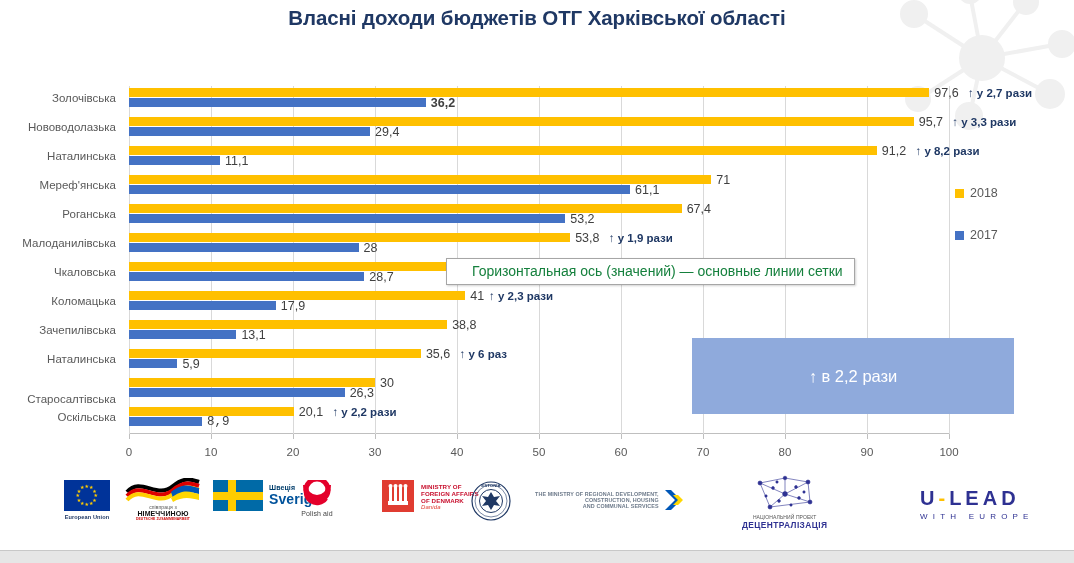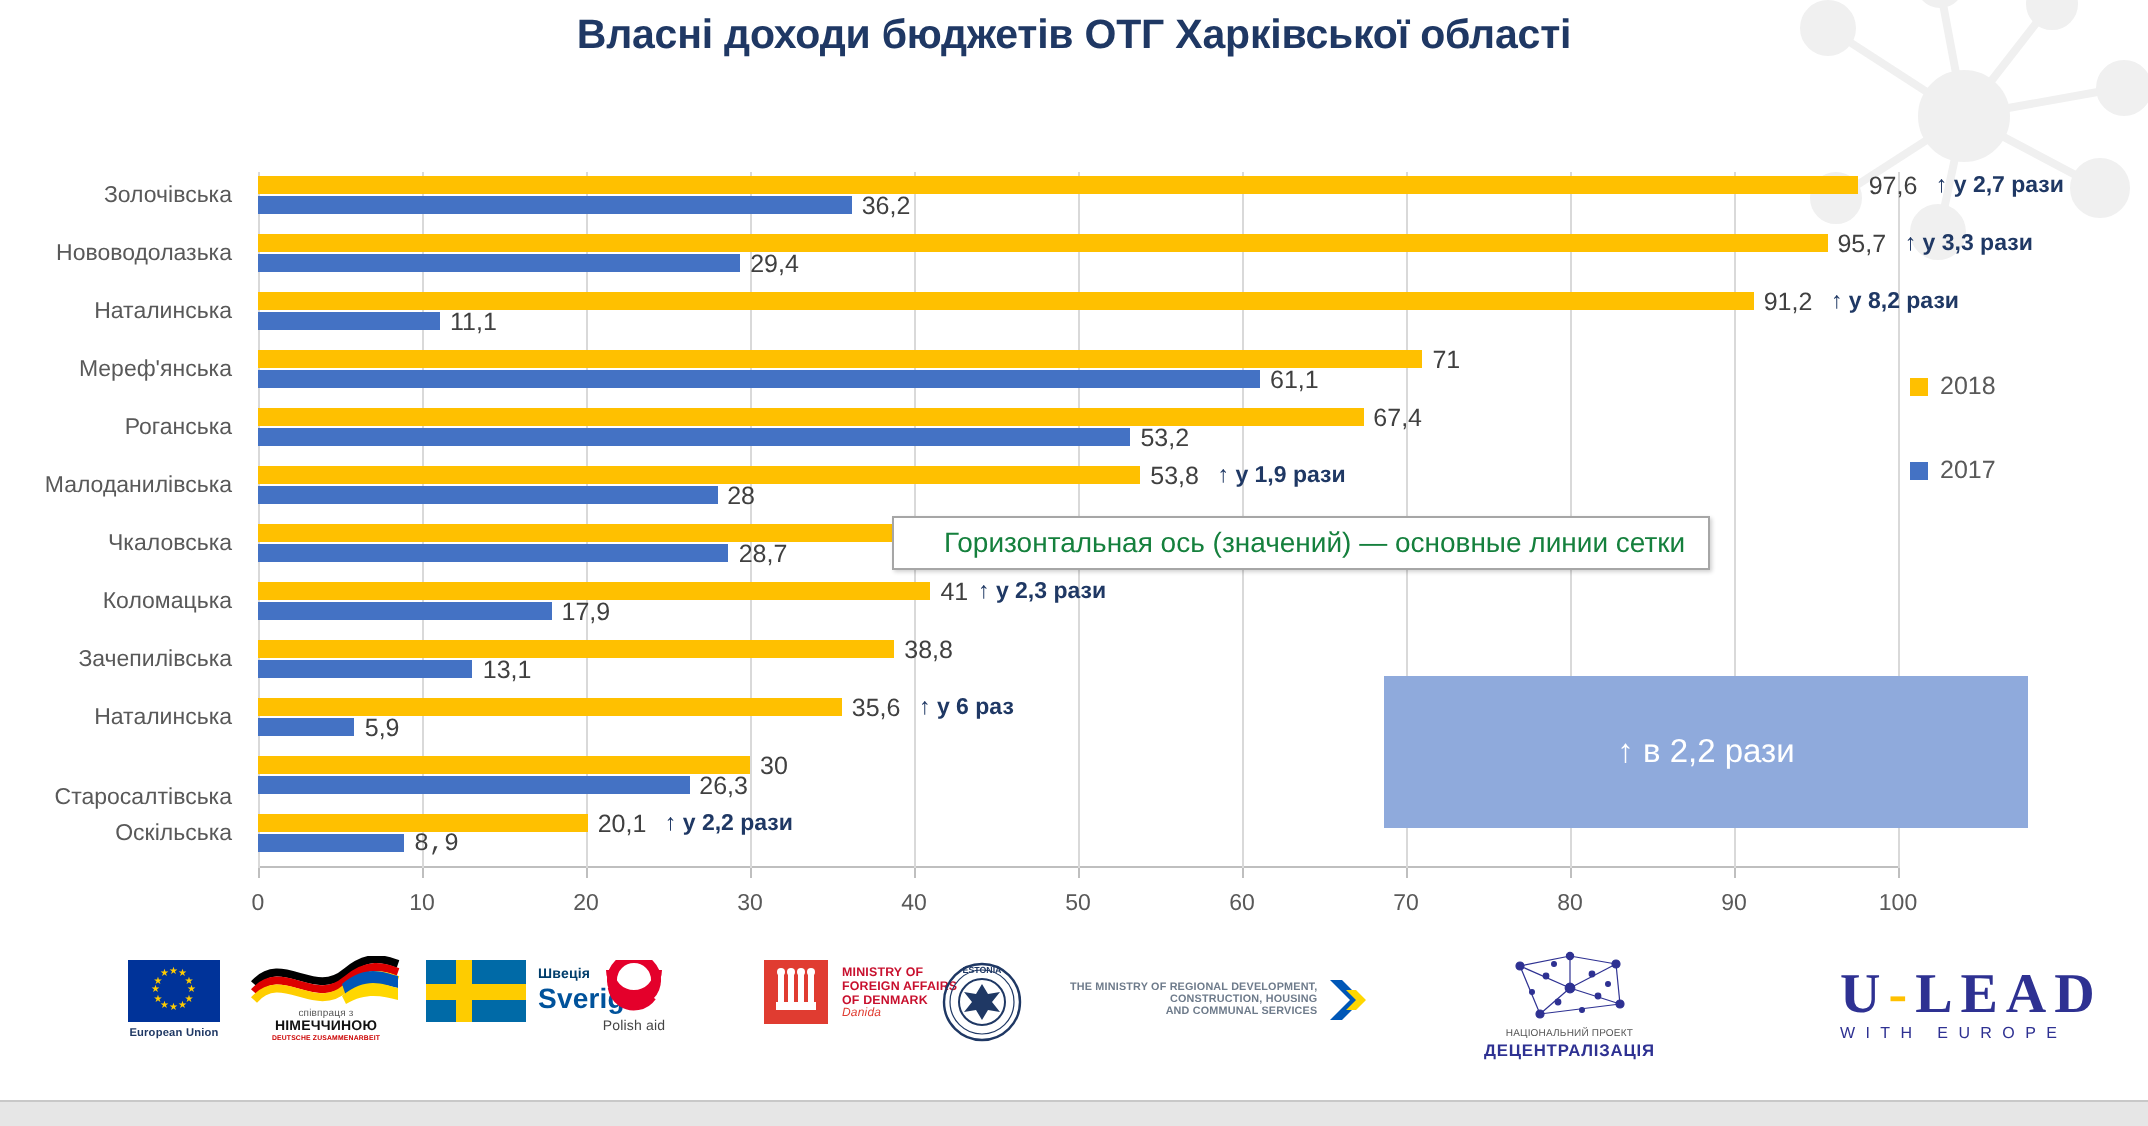--- a/index.html
+++ b/index.html
@@ -302,21 +302,21 @@
       <div class="tick-label" style="left: 656px;">80</div>
       <div class="gridline" style="left: 738px;"></div>
       <div class="tick" style="left: 738px;"></div>
       <div class="tick-label" style="left: 738px;">90</div>
       <div class="gridline" style="left: 820px;"></div>
       <div class="tick" style="left: 820px;"></div>
       <div class="tick-label" style="left: 820px;">100</div>
       <div class="bar y2018" style="left: 0px; top: 2px; width: 800.32px;"></div>
       <div class="bar y2017" style="left: 0px; top: 12px; width: 296.84px;"></div>
       <div class="val" style="left: 805.32px; top: 6.5px;">97,6</div>
-      <div class="val" style="left: 301.84px; top: 16.5px;">36,2</div>
+      <div class="val" style="left: 301.84px; top: 16.5px; font-weight: bold;">36,2</div>
       <div class="growth" style="left: 838.92px; top: 6.5px;">↑ у 2,7 рази</div>
       <div class="bar y2018" style="left: 0px; top: 31px; width: 784.74px;"></div>
       <div class="bar y2017" style="left: 0px; top: 41px; width: 241.08px;"></div>
       <div class="val" style="left: 789.74px; top: 35.5px;">95,7</div>
       <div class="val" style="left: 246.08px; top: 45.5px;">29,4</div>
       <div class="growth" style="left: 823.34px; top: 35.5px;">↑ у 3,3 рази</div>
       <div class="bar y2018" style="left: 0px; top: 60px; width: 747.84px;"></div>
       <div class="bar y2017" style="left: 0px; top: 70px; width: 91.02px;"></div>
       <div class="val" style="left: 752.84px; top: 64.5px;">91,2</div>
       <div class="val" style="left: 96.02px; top: 74.5px;">11,1</div>
@@ -511,20 +511,20 @@
           <circle cx="58" cy="18" r="1.2"></circle>
         <circle cx="45" cy="31" r="1.2"></circle>
           <circle cx="31" cy="8" r="1.2"></circle>
       </g>
     </svg>
     <div class="logo-cap" style="font-size:5px;color:#555;font-weight:normal;">НАЦІОНАЛЬНИЙ ПРОЕКТ</div>
     <div class="logo-cap" style="font-size:8.4px;color:#2E3192;letter-spacing:0.4px;">ДЕЦЕНТРАЛІЗАЦІЯ</div>
   </div>
 
   <div class="logo" style="left:920px; top:14px; flex-direction:column; align-items:flex-start;">
-    <div style="font-size:28px;font-weight:bold;color:#2E3192;letter-spacing:4px;line-height:24px;font-family:Liberation Serif, serif;">
+    <div style="font-size:20px;font-weight:bold;color:#2E3192;letter-spacing:4px;line-height:24px;">
       <span>U</span><span style="color:#FFC000;">-</span><span>LEAD</span>
     </div>
     <div style="font-size:8px;color:#2E3192;letter-spacing:5.2px;margin-top:2px;">WITH EUROPE</div>
   </div>
 </div>
 
 <div class="bottom-band"></div>
 
 </body></html>

